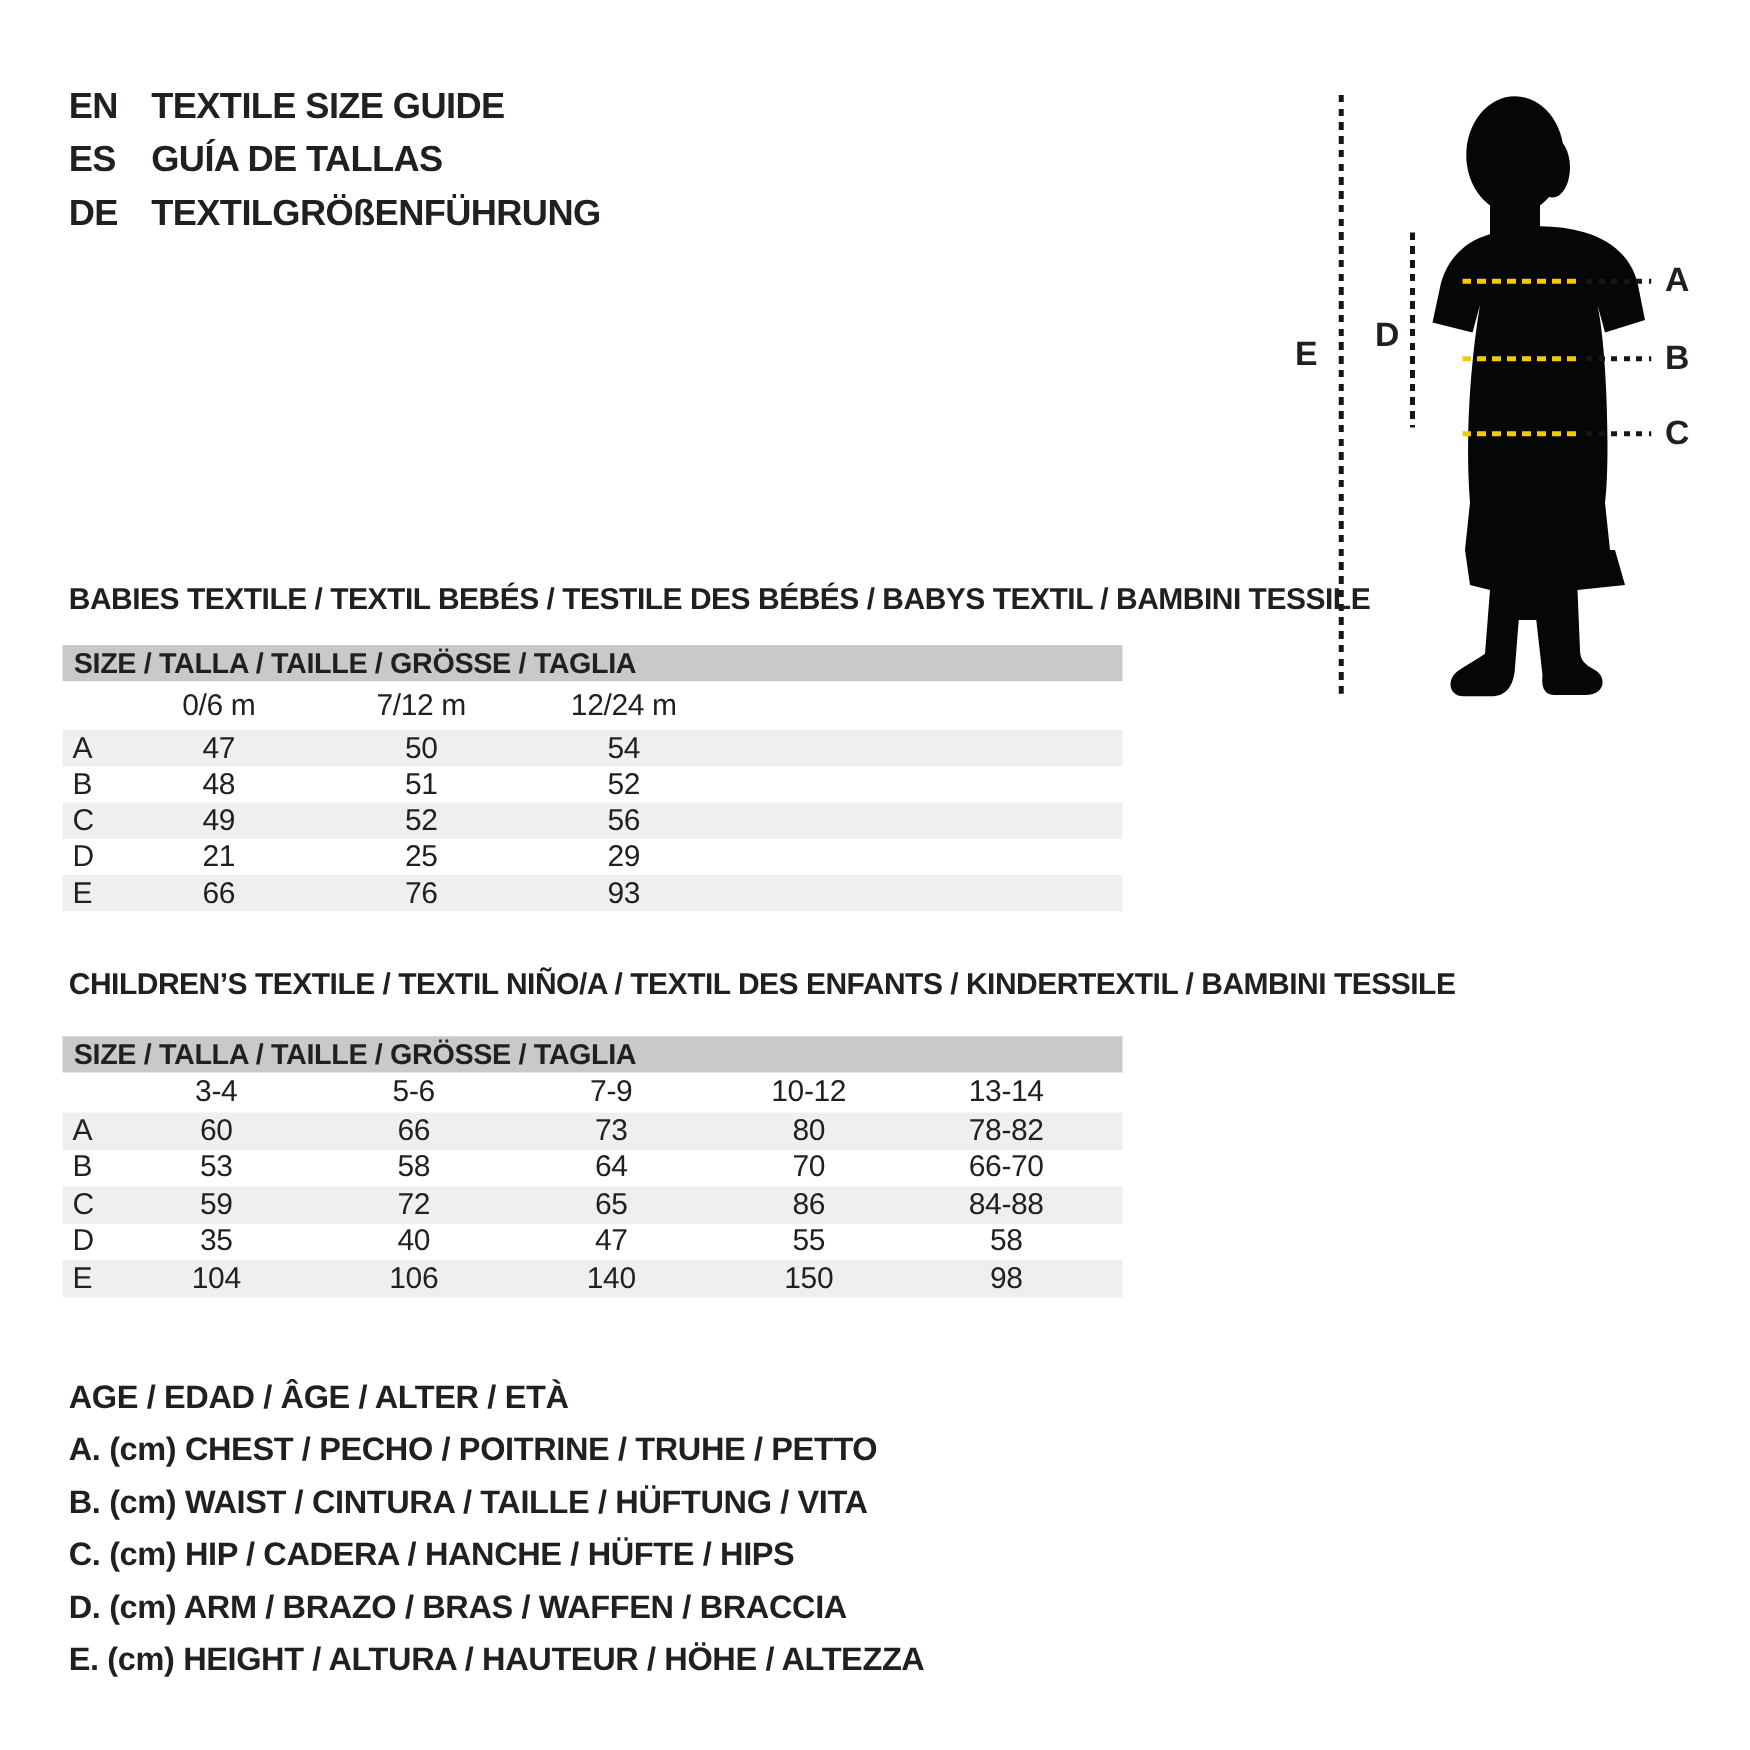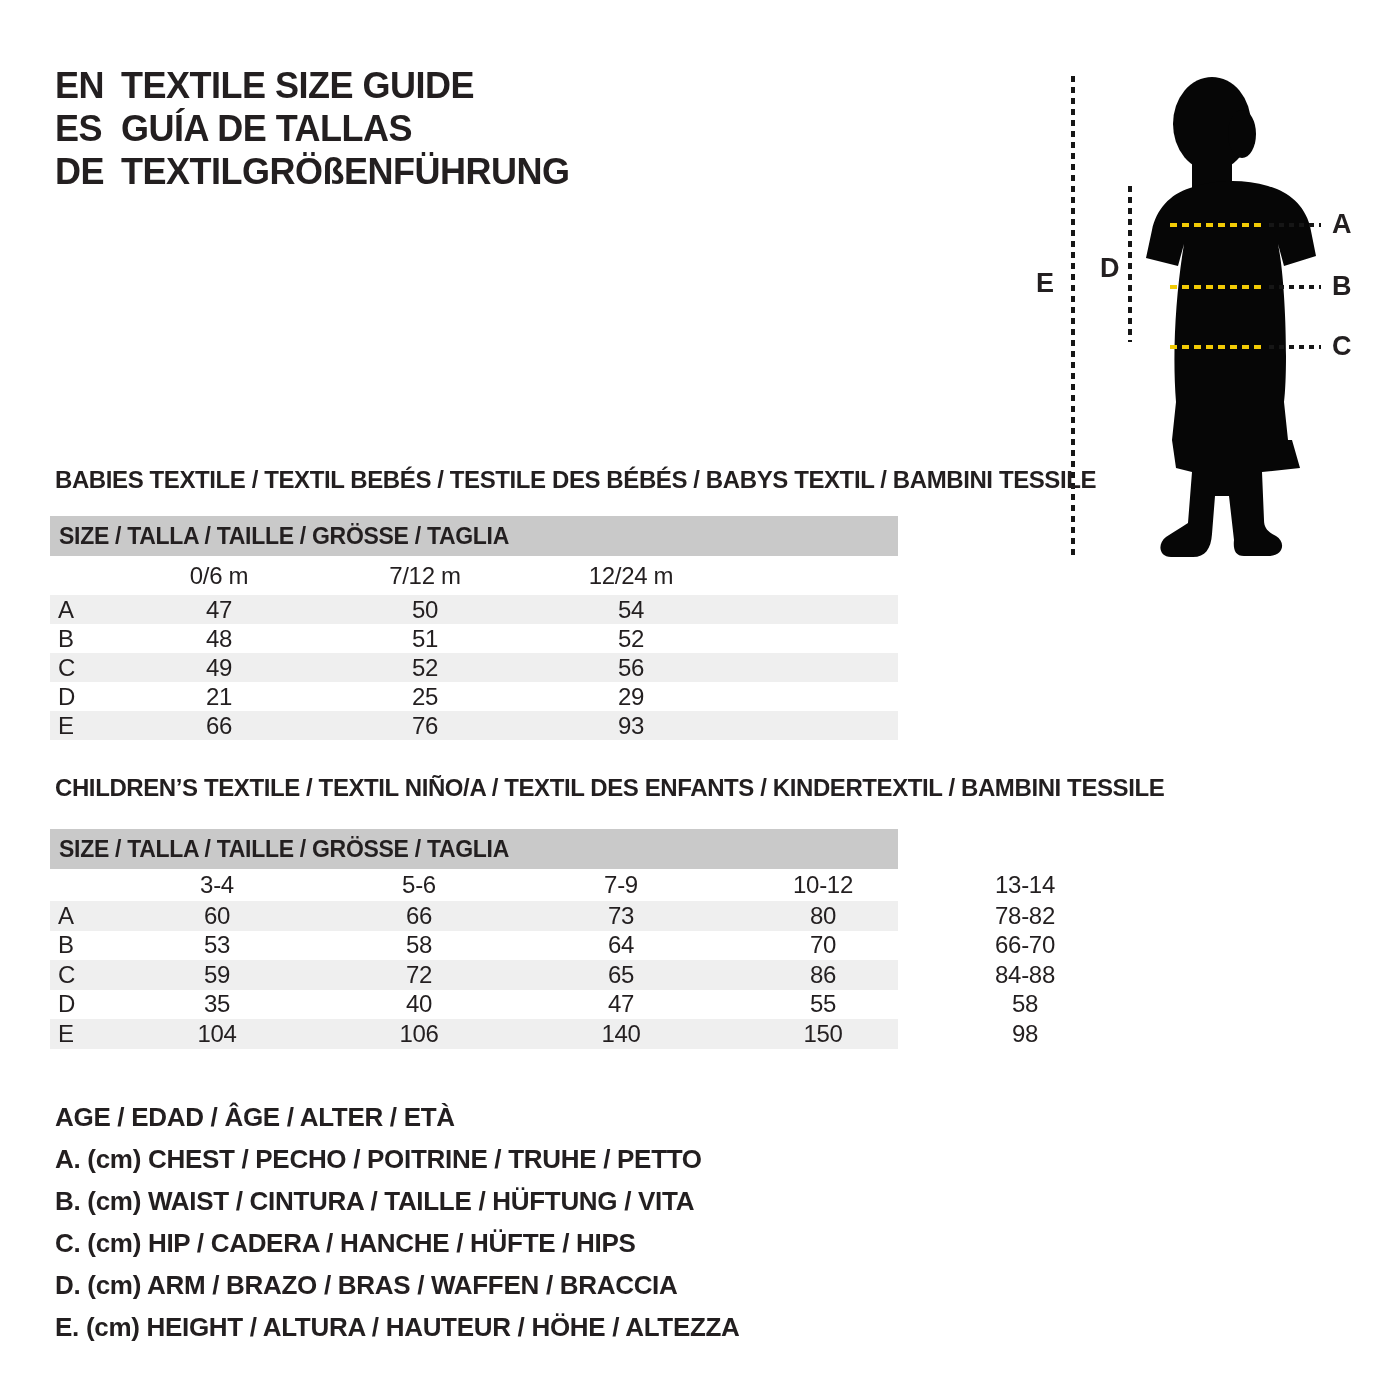--- a/index.html
+++ b/index.html
@@ -4,30 +4,30 @@
 <style>
   html,body{margin:0;padding:0;background:#fff;}
   body{
     width:1400px;height:1400px;position:relative;overflow:hidden;
     font-family:"Liberation Sans",sans-serif;color:#231f20;
     -webkit-font-smoothing:antialiased;
   }
   
   .lang-block{position:absolute;left:55px;top:64px;}
   .lang-row{display:flex;height:43px;align-items:center;
-    font-size:36px;font-weight:700;letter-spacing:-0.5px;}
+    font-size:29px;font-weight:700;letter-spacing:-0.5px;}
   .lang-code{width:66px;flex:0 0 66px;}
   
   .section-heading{position:absolute;left:55px;font-size:24px;font-weight:700;
     letter-spacing:-0.4px;white-space:nowrap;}
   
   .sg-table{position:absolute;left:50px;width:848px;}
-  .size-bar{height:40px;background:#c9c9c9;display:flex;align-items:center;
+  .size-bar{height:29px;background:#c9c9c9;display:flex;align-items:center;
     padding-left:9px;font-size:23px;font-weight:700;letter-spacing:-0.3px;box-sizing:border-box;}
-  .thead,.trow{display:grid;align-items:center;gap:44px;}
+  .thead,.trow{display:grid;align-items:center;}
   .babies .thead,.babies .trow{grid-template-columns:44px 162px 162px 162px;}
   .children .thead,.children .trow{grid-template-columns:44px 158px 158px 158px 158px 158px;}
   .babies .thead{height:39px;}
   .children .thead{height:32px;}
   .trow{height:29px;}
   .children .trow{height:29.5px;}
   .trow.stripe{background:#efefef;}
   .cell{font-size:24px;font-weight:400;text-align:center;letter-spacing:-0.3px;}
   .cell.label{text-align:left;padding-left:8px;}
   

